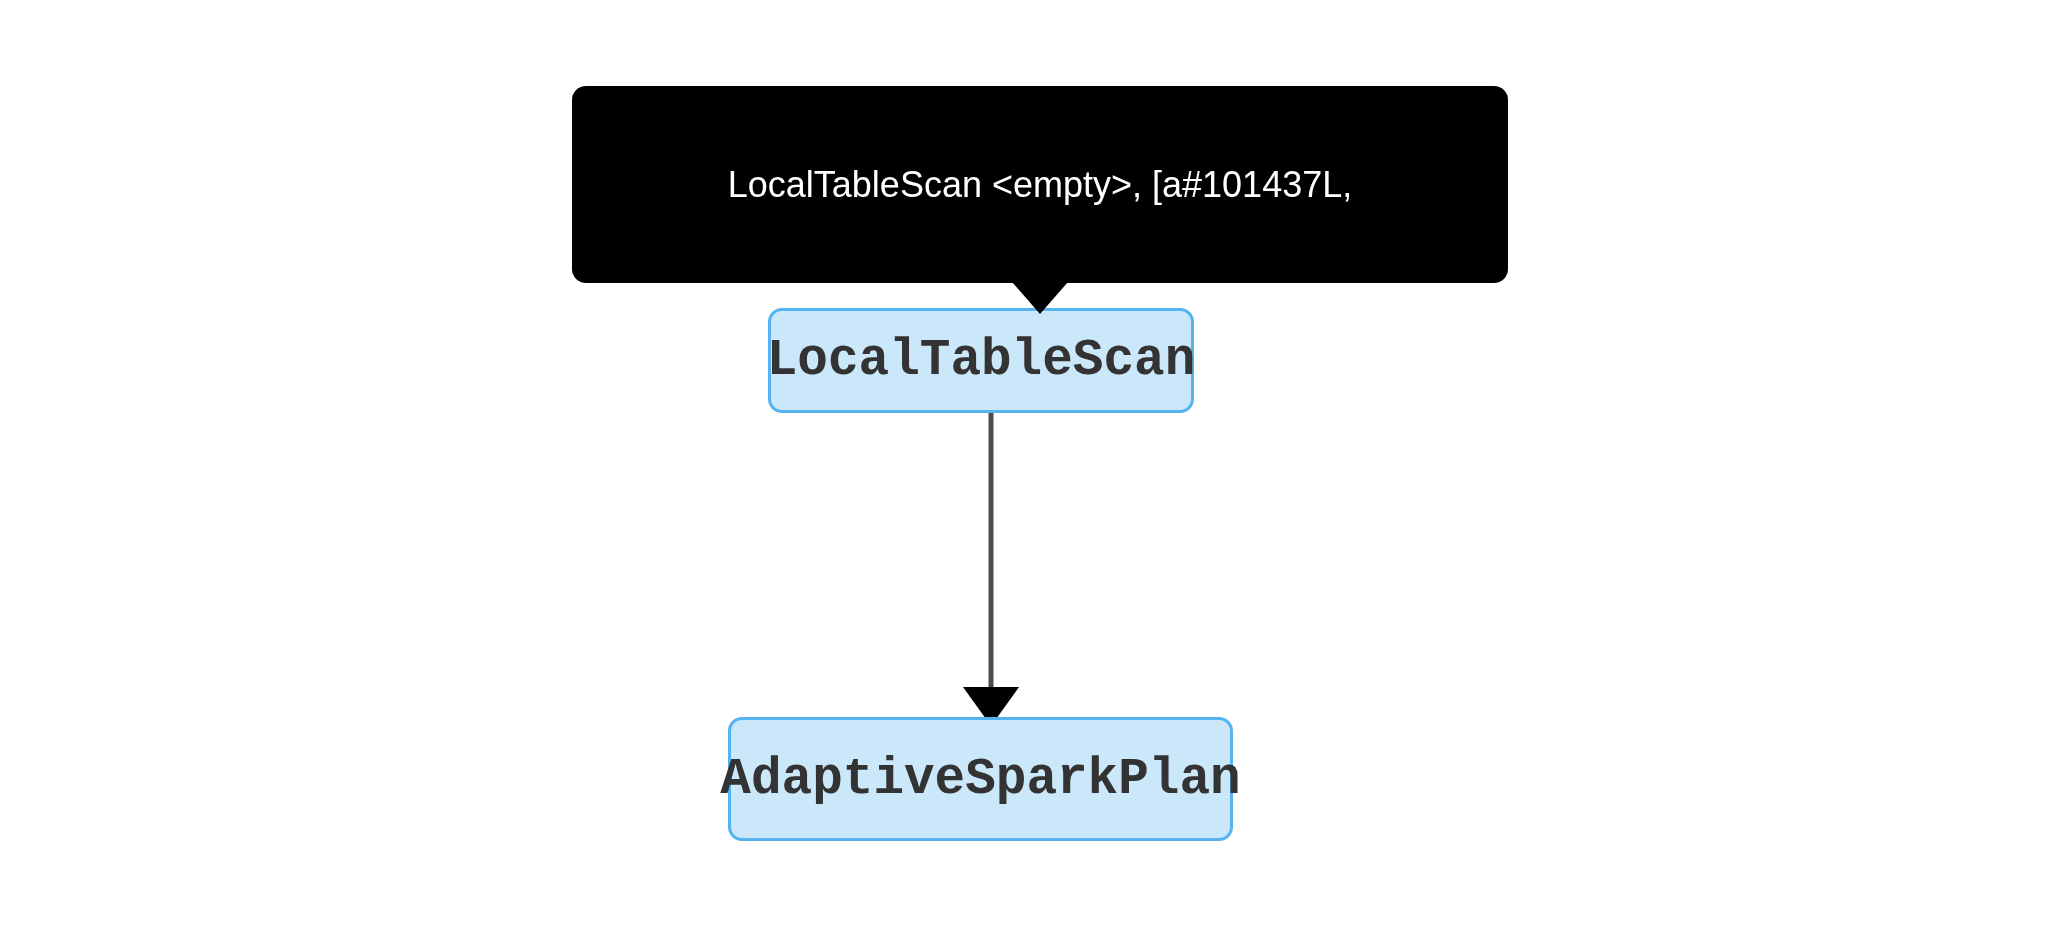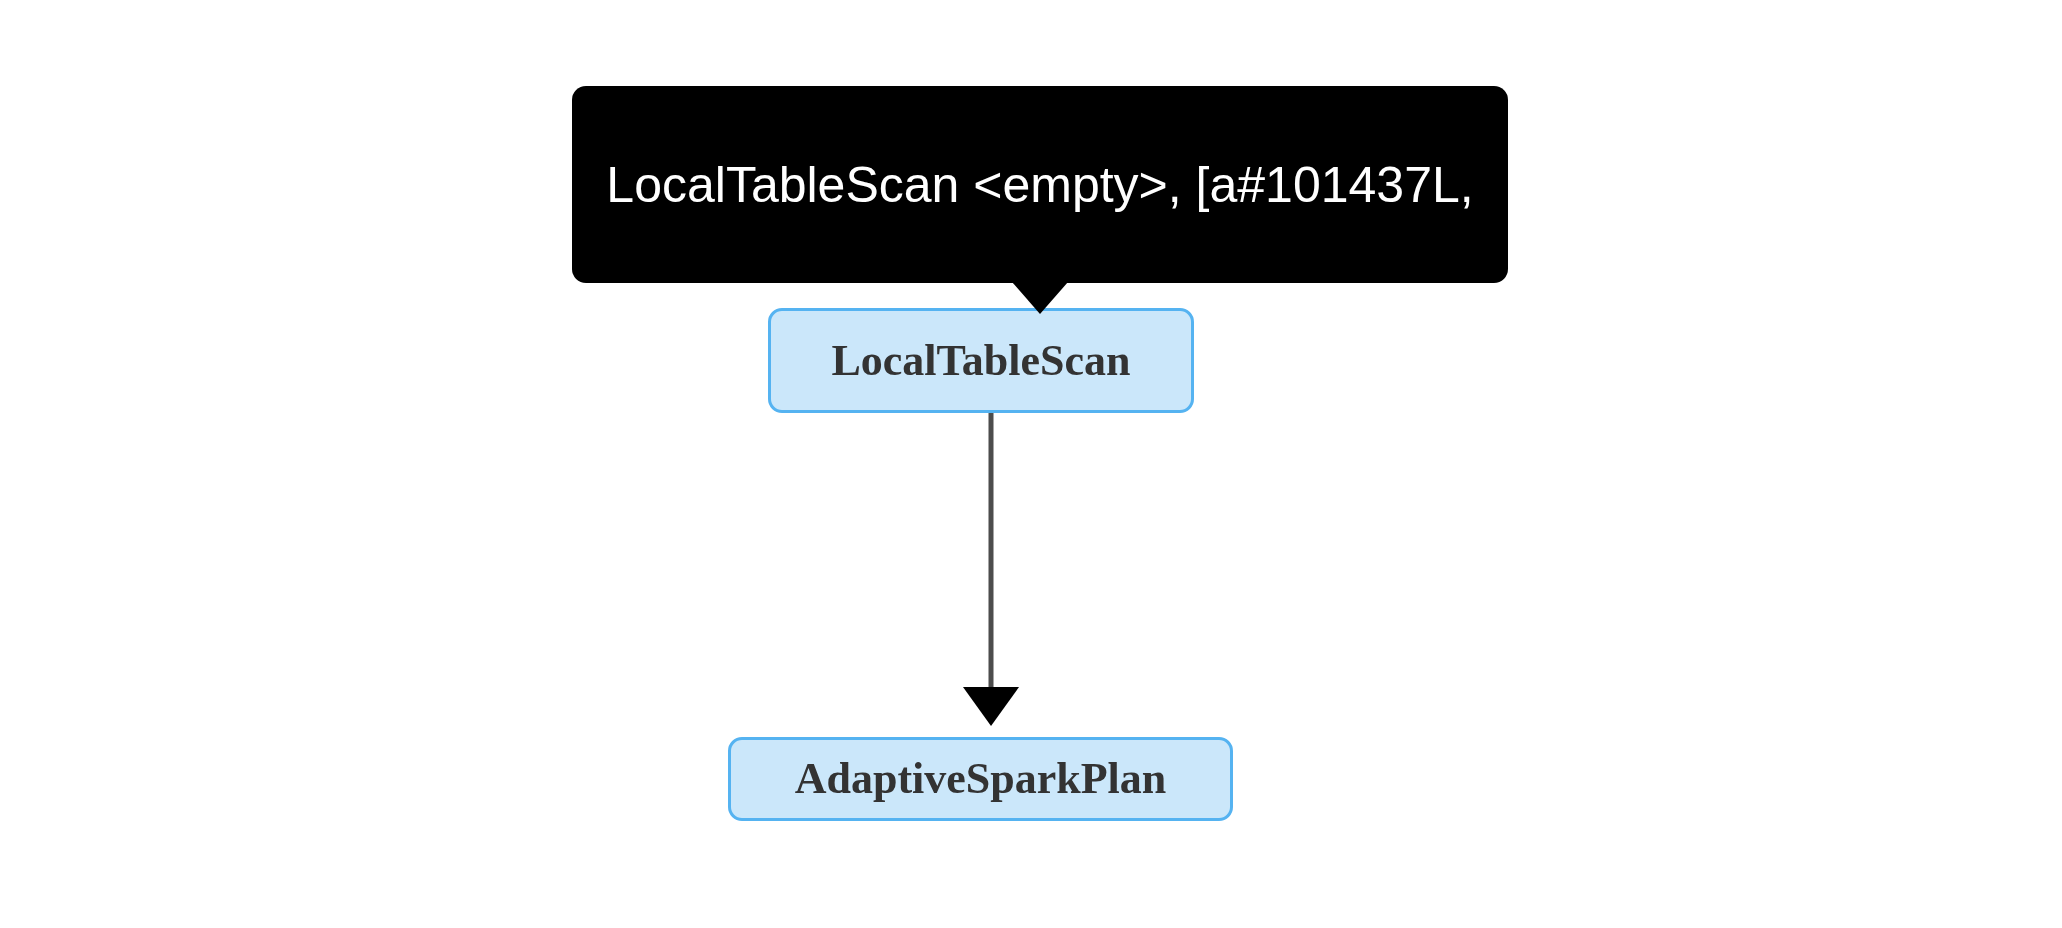--- a/index.html
+++ b/index.html
@@ -38,21 +38,21 @@
     box-sizing: border-box;
     display: flex;
     flex-direction: column;
     align-items: center;
     justify-content: center;
     z-index: 3;
   }
   .tooltip-line {
     color: #ffffff;
     font-family: "Liberation Sans", sans-serif;
-    font-size: 50px;
+    font-size: 36px;
     font-weight: 400;
     line-height: 64px;
     white-space: nowrap;
     letter-spacing: 0px;
   }
   .tooltip-tail {
     position: absolute;
     left: 50%;
     bottom: -31px;
     margin-left: -28px;
@@ -70,39 +70,39 @@
     border: 3px solid #55B3F1;
     border-radius: 14px;
     box-sizing: border-box;
     display: flex;
     align-items: center;
     justify-content: center;
     z-index: 2;
   }
   .plan-node-label {
     color: #333333;
-    font-family: Liberation Serif, serif;
+    font-family: Liberation Mono, monospace;
     font-weight: bold;
-    font-size: 44px;
+    font-size: 51px;
     line-height: 1;
     white-space: nowrap;
     letter-spacing: 0px;
   }
 
   #node-localtablescan {
     left: 768px;
     top: 308px;
     width: 426px;
     height: 105px;
   }
   #node-adaptivesparkplan {
     left: 728px;
-    top: 737px;
+    top: 717px;
     width: 505px;
-    height: 84px;
+    height: 124px;
   }
 </style>
 </head>
 <body>
 
 <div id="canvas">
 
   <svg id="graph-svg" viewBox="0 0 2062 928" xmlns="http://www.w3.org/2000/svg">
     <g>
       <line x1="991" y1="413" x2="991" y2="690" stroke="#4D4D4D" stroke-width="5"></line>

